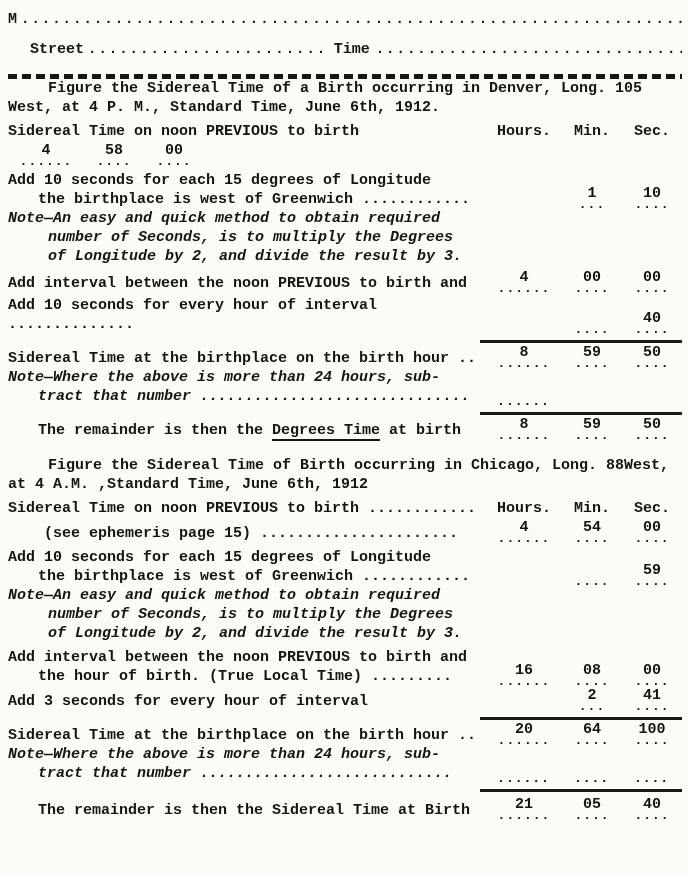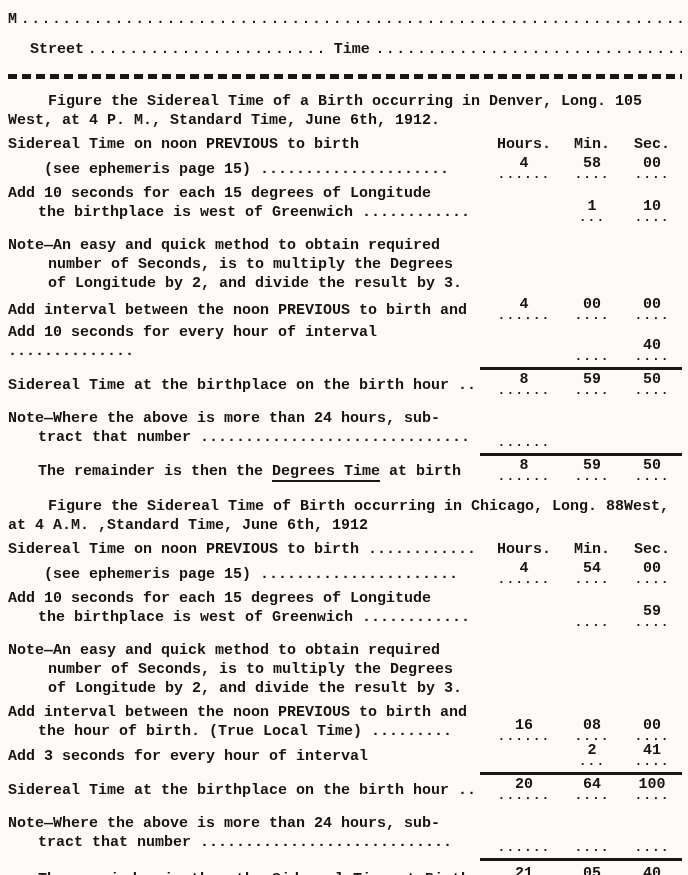--- a/index.html
+++ b/index.html
@@ -18,30 +18,30 @@
   
   .fillrow{display:flex;align-items:baseline;white-space:nowrap;overflow:hidden;}
   .fillrow .gapdots{overflow:hidden;flex:1;letter-spacing:2px;font-size:14px;}
   .cap{padding-right:4px;}
   .street{padding-left:22px;}
   .citylab{padding:0 6px 0 10px;}
   .mt12{margin-top:11px;justify-content:flex-end;}
   .dashes{height:5px;margin:15px 0 0 0;
     background:repeating-linear-gradient(90deg,#1a1713 0 9px,transparent 9px 14px);}
   
-  .intro{margin-top:13px;}
+  .intro{}
   .ind1{padding-left:40px;}
   
   .row{display:flex;align-items:flex-end;margin-top:5px;justify-content:space-between;}
   .lbl{flex:1;min-width:0;}
   .cont{padding-left:30px;}
   .see{padding-left:36px;}
   .notecont{padding-left:40px;}
   .remind{padding-left:30px;}
-  .note{margin-top:14px;}
+  .note{margin-top:0;font-style:italic;}
   .cols{width:196px;display:flex;align-items:flex-end;flex:none;}
   .cell{display:flex;flex-direction:column;align-items:center;justify-content:flex-end;}
   .hours{width:76px;}
   .mins{width:60px;}
   .secs{width:60px;}
   .colhead{line-height:19px;}
   .num{line-height:14px;}
   .dots{line-height:8px;letter-spacing:1px;font-size:13px;}
   .rule{border-top:3px solid #1a1713;width:202px;margin:6px 0 0 auto;}
   .rule2{margin-top:6px;}
@@ -83,21 +83,20 @@
         <div class="cell mins">
             <span class="colhead">Min.</span>
           </div>
         <div class="cell secs">
             <span class="colhead">Sec.</span>
           </div>
       </div>
     </div>
 
     <div class="row tight">
-      <div class="lbl see">(see ephemeris page 15) .....................</div>
       <div class="cols">
         <div class="cell hours">
             <span class="num">4</span>
             <span class="dots">......</span>
           </div>
         <div class="cell mins">
             <span class="num">58</span>
             <span class="dots">....</span>
           </div>
         <div class="cell secs">

